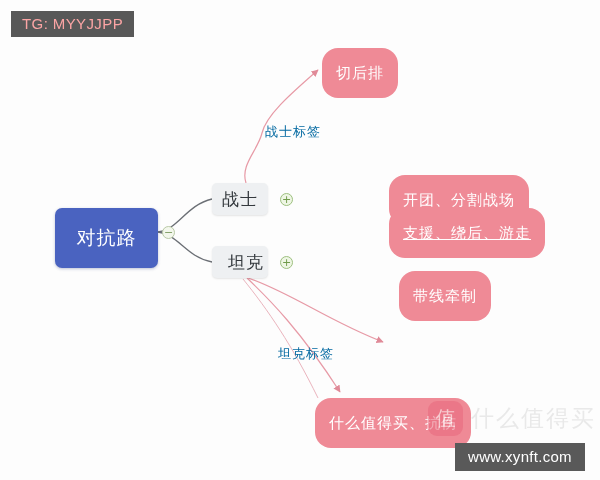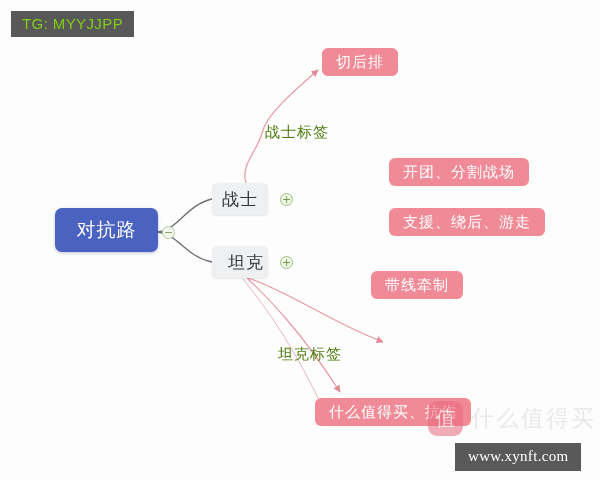--- a/index.html
+++ b/index.html
@@ -39,49 +39,49 @@
   }
 
   .node-root {
     background: #4a63c0;
     color: #ffffff;
     border-radius: 7px;
     font-size: 19px;
     left: 55px;
     top: 208px;
     width: 103px;
-    height: 44px;
+    height: 60px;
     box-shadow: 0 1px 3px rgba(40,55,120,.30);
   }
 
   .node-branch {
     background: #eef0f2;
     color: #33383d;
     border-radius: 5px;
     font-size: 17px;
     width: 56px;
     height: 32px;
     box-shadow: 0 1px 2px rgba(0,0,0,.10);
   }
   .branch-warrior { left: 212px; top: 183px; }
   .branch-tank    { left: 212px; top: 246px; padding-left: 12px; }
 
   .node-leaf {
     background: #ef8a96;
     color: #ffffff;
-    border-radius: 6px;
+    border-radius: 16px;
     font-size: 15px;
-    height: 28px;
+    height: 50px;
     padding: 0 14px;
   }
   .leaf-1 { left: 322px; top: 48px;  }
   .leaf-2 { left: 370px; top: 103px; }
-  .leaf-3 { left: 389px; top: 158px; align-items: center; }
-  .leaf-4 { left: 389px; top: 208px; }
-  .leaf-5 { left: 371px; top: 271px; }
+  .leaf-3 { left: 389px; top: 175px; align-items: center; }
+  .leaf-4 { left: 389px; top: 208px; text-decoration: underline; }
+  .leaf-5 { left: 399px; top: 271px; }
   .leaf-6 { left: 370px; top: 330px; }
   .leaf-7 { left: 315px; top: 398px; }
 
   
   .badge {
     position: absolute;
     width: 13px;
     height: 13px;
     border-radius: 50%;
     box-sizing: border-box;
@@ -103,35 +103,35 @@
     border: 1px solid #9dc07f;
     background: #eef6e4;
     color: #6f9a4a;
   }
   .plus-warrior { left: 280px; top: 193px; }
   .plus-tank    { left: 280px; top: 256px; }
 
   
   .edge-label {
     position: absolute;
-    font-size: 15px;
-    color: #4d7c0f;
+    font-size: 13px;
+    color: #0369a1;
     letter-spacing: 1px;
     white-space: nowrap;
   }
   .lbl-warrior { left: 265px; top: 123px; }
   .lbl-tank    { left: 278px; top: 332px; margin-top: 13px; }
 
   
   #tg-badge {
     position: absolute;
     left: 11px;
     top: 11px;
     background: #585858;
-    color: #84cc16;
+    color: #fca5a5;
     font-size: 15px;
     padding: 4px 11px 5px 11px;
     letter-spacing: .4px;
     font-family: "Liberation Sans", sans-serif;
   }
 
   
   #watermark {
     position: absolute;
     left: 428px;
@@ -158,21 +158,21 @@
     letter-spacing: 2px;
   }
   #url-banner {
     position: absolute;
     left: 455px;
     top: 443px;
     background: #595959;
     color: #ffffff;
     font-size: 15px;
     padding: 5px 13px 6px 13px;
-    font-family: Liberation Serif, serif;
+    font-family: Liberation Sans, sans-serif;
     letter-spacing: .3px;
   }
 </style>
 </head>
 <body>
 
 <div id="stage">
 
   <svg id="edges" viewBox="0 0 600 480" xmlns="http://www.w3.org/2000/svg">
     <defs>

